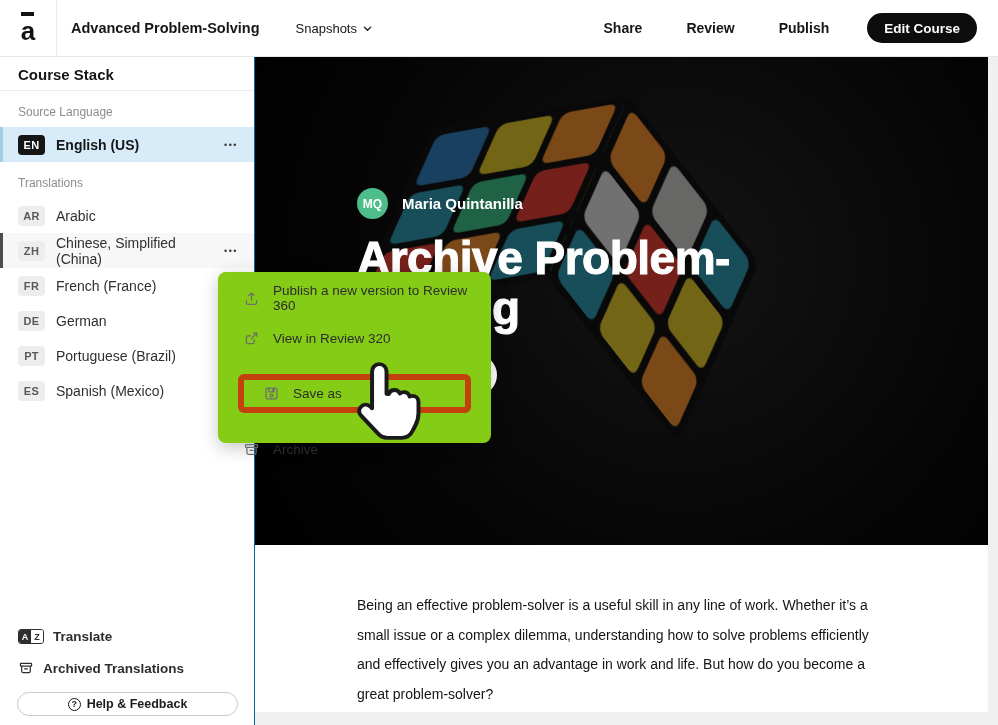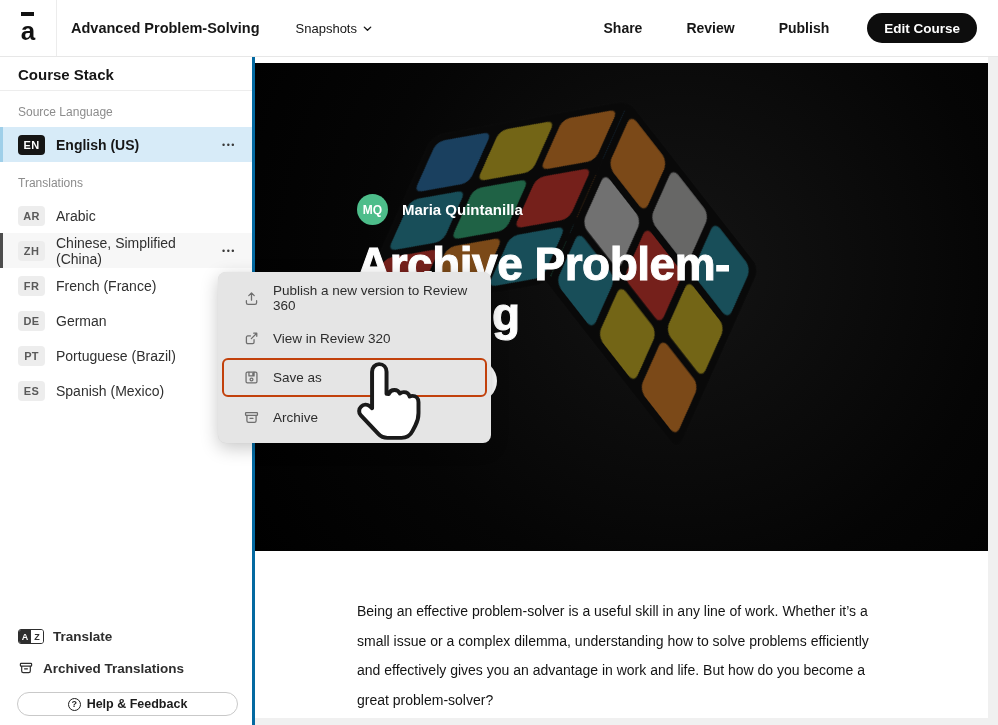--- a/index.html
+++ b/index.html
@@ -19,21 +19,21 @@
                font-weight:400; color:#161616; cursor:pointer; }
   .hdr-spacer { flex:1; }
   .hdr-nav { display:flex; align-items:center; gap:44px; font-size:14px; font-weight:600; color:#161616; }
   .hdr-link { cursor:pointer; }
   .edit-btn { margin-left:38px; margin-right:21px; background:#0d0d0d; color:#fff; border:none;
               border-radius:16px; height:30px; padding:0 17px; font-size:13.5px; font-weight:700;
               font-family:inherit; cursor:pointer; }
 
   
   .sidebar { position:absolute; left:0; top:57px; width:255px; height:668px; background:#fff;
-             border-right:3px solid #0369a1; z-index:20; }
+             border-right:1px solid #0369a1; z-index:20; }
   .sb-head { height:34px; padding:9px 18px 0; font-size:15px; font-weight:700; color:#161616;
              border-bottom:1px solid #ededed; }
   .sb-label { padding:14px 18px 8px; font-size:12px; color:#8c8c8c; }
   .lang-row { height:35px; display:flex; align-items:center; gap:11px; padding-left:15px;
               border-left:3px solid transparent; cursor:pointer; }
   .lang-row.selected { background:#d7ebf8; border-left-color:#9fcfe9; }
   .lang-row.hovered  { background:#f7f7f7; border-left-color:#4d4d4d; }
   .badge { min-width:27px; height:20px; padding:0 5px; border-radius:4px; background:#ededed;
            color:#5a5a5a; font-size:11px; font-weight:700; display:flex; align-items:center;
            justify-content:center; letter-spacing:.3px; }
@@ -53,21 +53,21 @@
                            width:12px; display:flex; align-items:center; justify-content:center; }
   .help-btn { margin:8px 17px 0; width:221px; height:24px; border:1px solid #c9c9c9; background:#fff;
               border-radius:12px; display:flex; align-items:center; justify-content:center; gap:6px;
               font-size:12.5px; font-weight:700; color:#1c1c1c; cursor:pointer; font-family:inherit; }
   .q-circle { width:13px; height:13px; border:1.3px solid #1c1c1c; border-radius:50%; font-size:9px;
               font-weight:700; display:flex; align-items:center; justify-content:center; }
 
   
   .bg-strip-right  { position:absolute; left:988px; top:57px; width:10px; height:668px; background:#f0f0f0; }
   .bg-strip-bottom { position:absolute; left:255px; top:712px; width:743px; height:13px; background:#f0f0f0; }
-  .main-card { position:absolute; left:255px; top:63px; width:733px; height:655px; background:#fff; z-index:5; }
+  .main-card { position:absolute; left:255px; top:57px; width:733px; height:655px; background:#fff; z-index:5; }
 
   
   .hero { position:relative; width:733px; height:488px; overflow:hidden;
           background:radial-gradient(circle at 58% 42%, #141414 0%, #050505 62%, #000 100%); }
   .cube-scene { position:absolute; left:175px; top:105px; width:250px; height:250px;
                 transform:rotate(-38deg); z-index:1; filter:brightness(.82) saturate(.9); }
   .cube { position:absolute; width:250px; height:250px; transform-style:preserve-3d;
           transform:rotateX(-32deg) rotateY(45deg); }
   .cface { position:absolute; width:250px; height:250px; background:#0b0b0b; border-radius:14px;
            display:grid; grid-template-columns:repeat(3,1fr); grid-template-rows:repeat(3,1fr);
@@ -85,26 +85,26 @@
   .hero-title { position:absolute; left:0; top:176px; width:520px; color:#fff; font-size:46px;
                 font-weight:700; line-height:50px; letter-spacing:-.5px; -webkit-text-stroke:1px #fff; }
   .hero-pill { position:absolute; left:0; top:297px; width:140px; height:42px; border-radius:21px;
                background:#fff; border:none; cursor:pointer; }
 
   
   .body-copy { position:absolute; left:102px; top:534px; width:527px; font-size:14px;
                line-height:29.5px; color:#141414; }
 
   
-  .ctx-menu { position:absolute; left:218px; top:272px; width:273px; height:171px; background:#e5e5e5;
+  .ctx-menu { position:absolute; left:218px; top:272px; width:273px; height:171px; background:#84cc16;
               border-radius:8px; box-shadow:0 5px 18px rgba(0,0,0,.22), 0 0 1px rgba(0,0,0,.12);
               padding:6px 4px; z-index:50; }
   .ctx-item { height:40px; display:flex; align-items:center; gap:13px; padding:0 0 0 21px;
               font-size:13.5px; color:#2d2d2d; cursor:pointer; border-radius:6px; }
-  .ctx-item.highlighted { border:2px solid #c2410c; height:39px; margin:0; padding-left:19px; }
+  .ctx-item.highlighted { border:6px solid #c2410c; height:39px; margin:16px; padding-left:19px; }
   .ctx-icon { width:17px; height:17px; flex:0 0 17px; stroke:#6e6e6e; }
 
   
   .hand-cursor { position:absolute; left:349px; top:359px; z-index:60; pointer-events:none; }
 
   svg.stroke { fill:none; stroke-width:1.5; stroke-linecap:round; stroke-linejoin:round; }
 </style>
 </head>
 <body>
 

